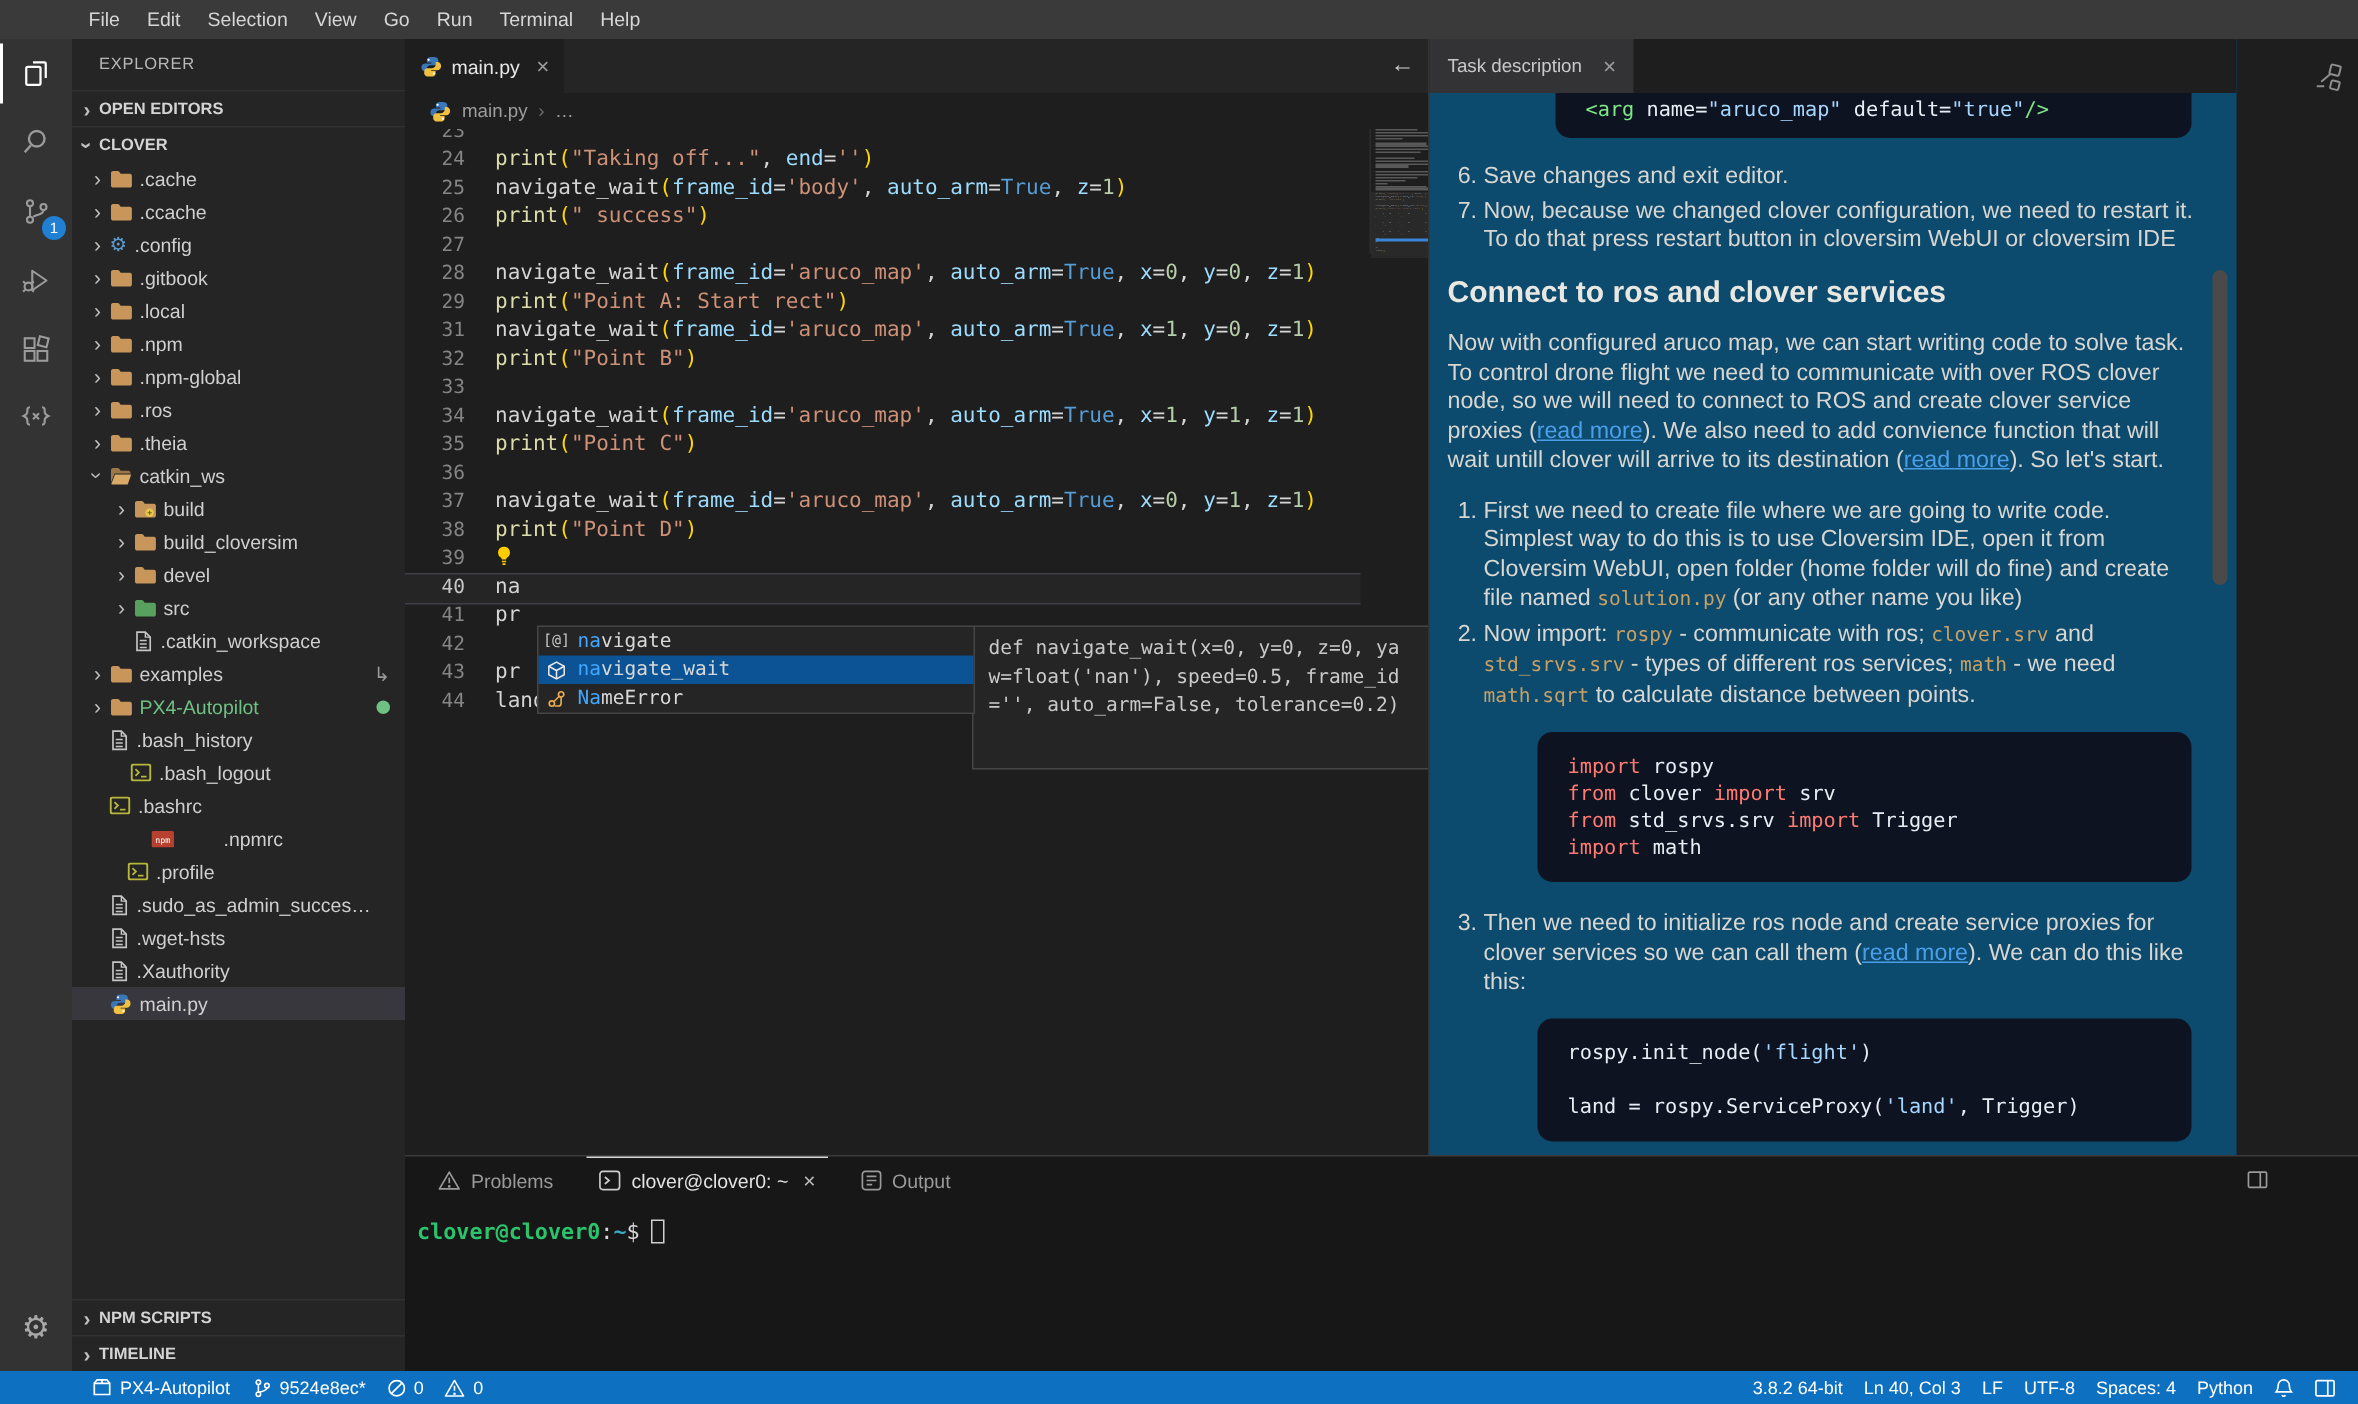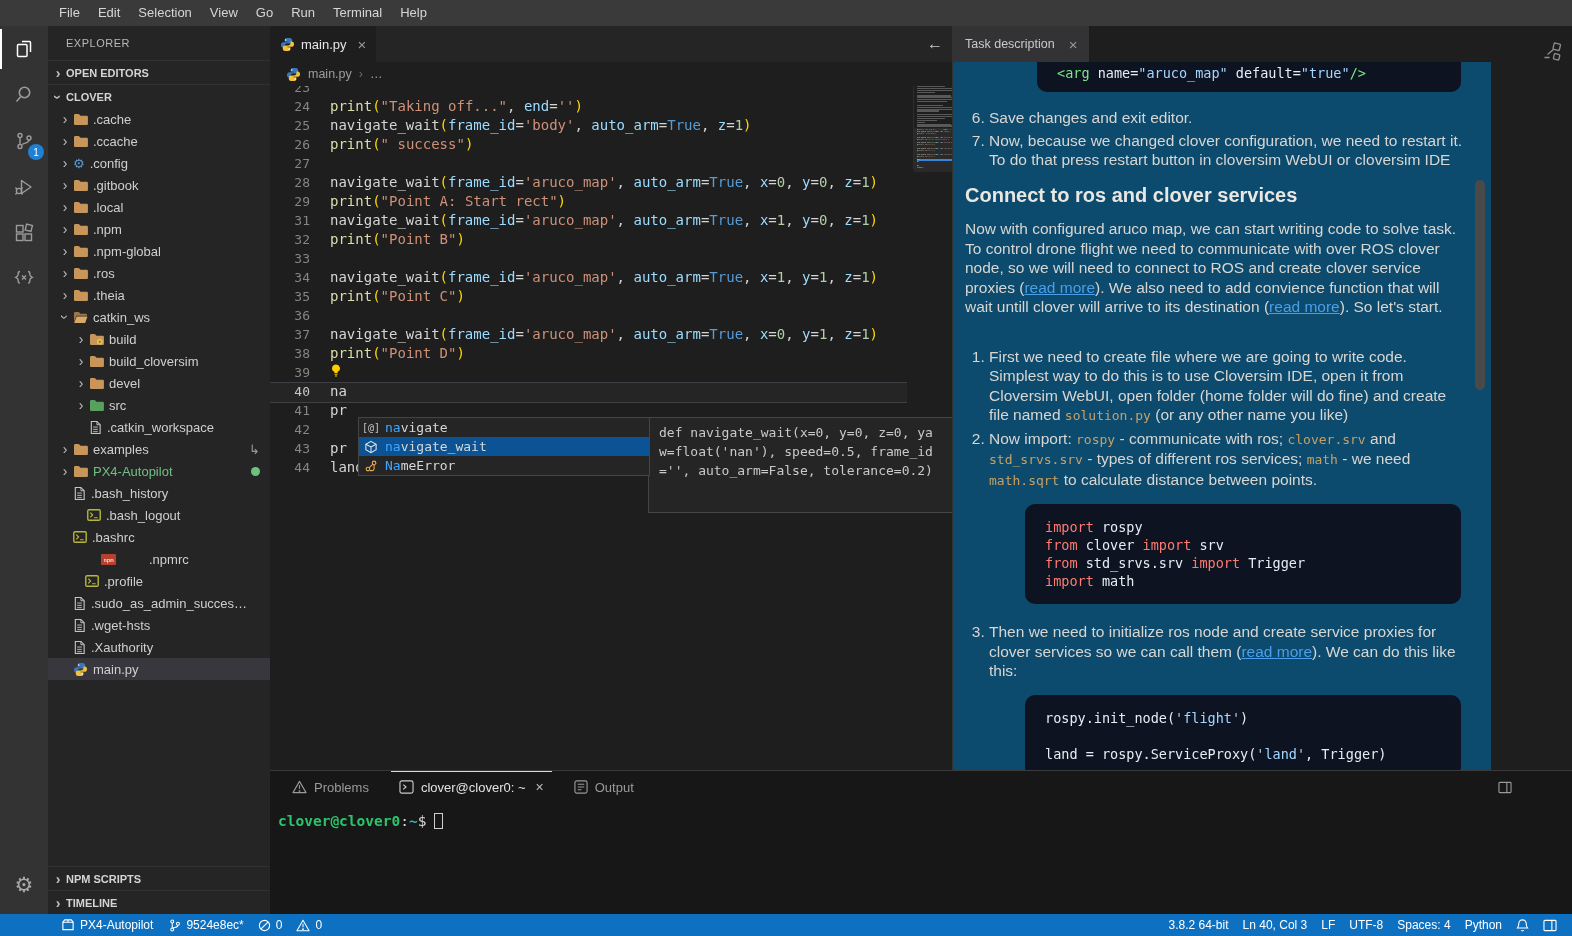--- a/index.html
+++ b/index.html
@@ -70,21 +70,21 @@
   
   #hover{position:absolute;left:378px;top:391px;width:332px;height:96px;background:#252526;border:1px solid #454545;padding:5px 10px;font-family:"DejaVu Sans Mono",monospace;font-size:13px;line-height:19px;color:#c9c9c9;z-index:39}
   .hv-close{position:absolute;top:3px;right:8px;color:#c0c0c0;font-size:14px}
 
   
   #taskpanel{position:absolute;left:952px;top:26px;width:539px;height:744px;background:#0c4a6e;border-left:1px solid #333;overflow:hidden;z-index:6}
   .tp-tabbar{height:36px;background:#1e1e1e;display:flex}
   .tp-tab{background:#333336;color:#c9c9c9;font-size:12.5px;display:flex;align-items:center;gap:9px;padding:0 12px}
   .tp-content{position:absolute;left:0;top:36px;right:0;bottom:0;padding:0 26px 0 12px;color:#d8d6d1;font-size:15.5px;line-height:19.5px;overflow:hidden}
   .tp-content h2{font-size:20px;margin:16px 0 14px;color:#e9e7e2}
-  .tp-content p{margin:0 0 30px}
+  .tp-content p{margin:0 0 14px}
   .tp-content ol{margin:0 0 14px;padding-left:24px}
   .tp-content li{margin-bottom:3px}
   .link{color:#4b9fe8;text-decoration:underline;cursor:pointer}
   .icode{font-family:"DejaVu Sans Mono",monospace;font-size:13px;color:#c9a064}
   .tp-code{background:#0d1321;border-radius:10px;padding:14px 20px;margin:14px 4px 18px 36px;font-family:"DejaVu Sans Mono",monospace;font-size:13.5px;line-height:18px;white-space:pre}
   .tp-code.cliptop{margin:0 4px 16px 72px;padding:2px 20px 10px;border-radius:0 0 10px 10px}
   .c-k{color:#ff7b72}.c-pl{color:#e6edf3}.c-str{color:#a5d6ff}.c-tag{color:#7ee787}.c-attr{color:#e6edf3}
   .tp-scrollbar{position:absolute;right:6px;top:154px;width:10px;height:210px;background:#4a4a4a;border-radius:5px}
 
   

